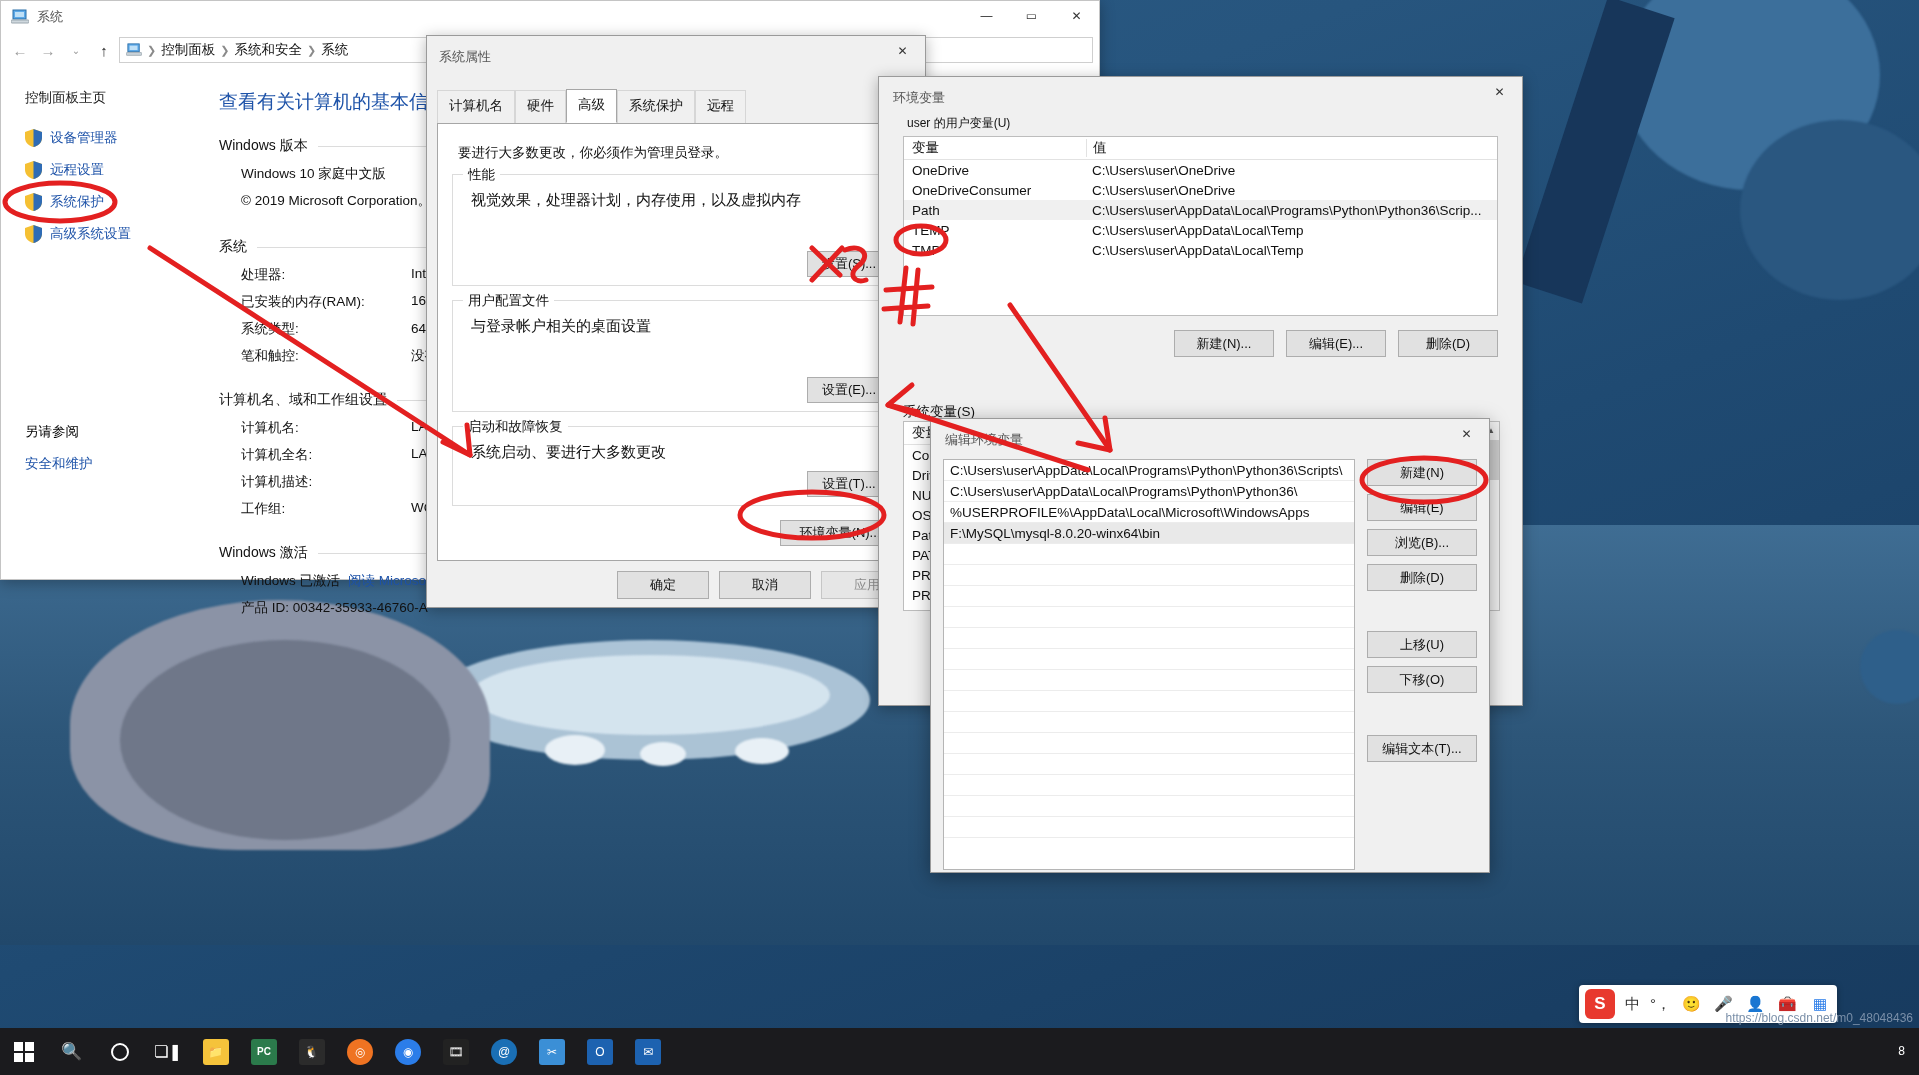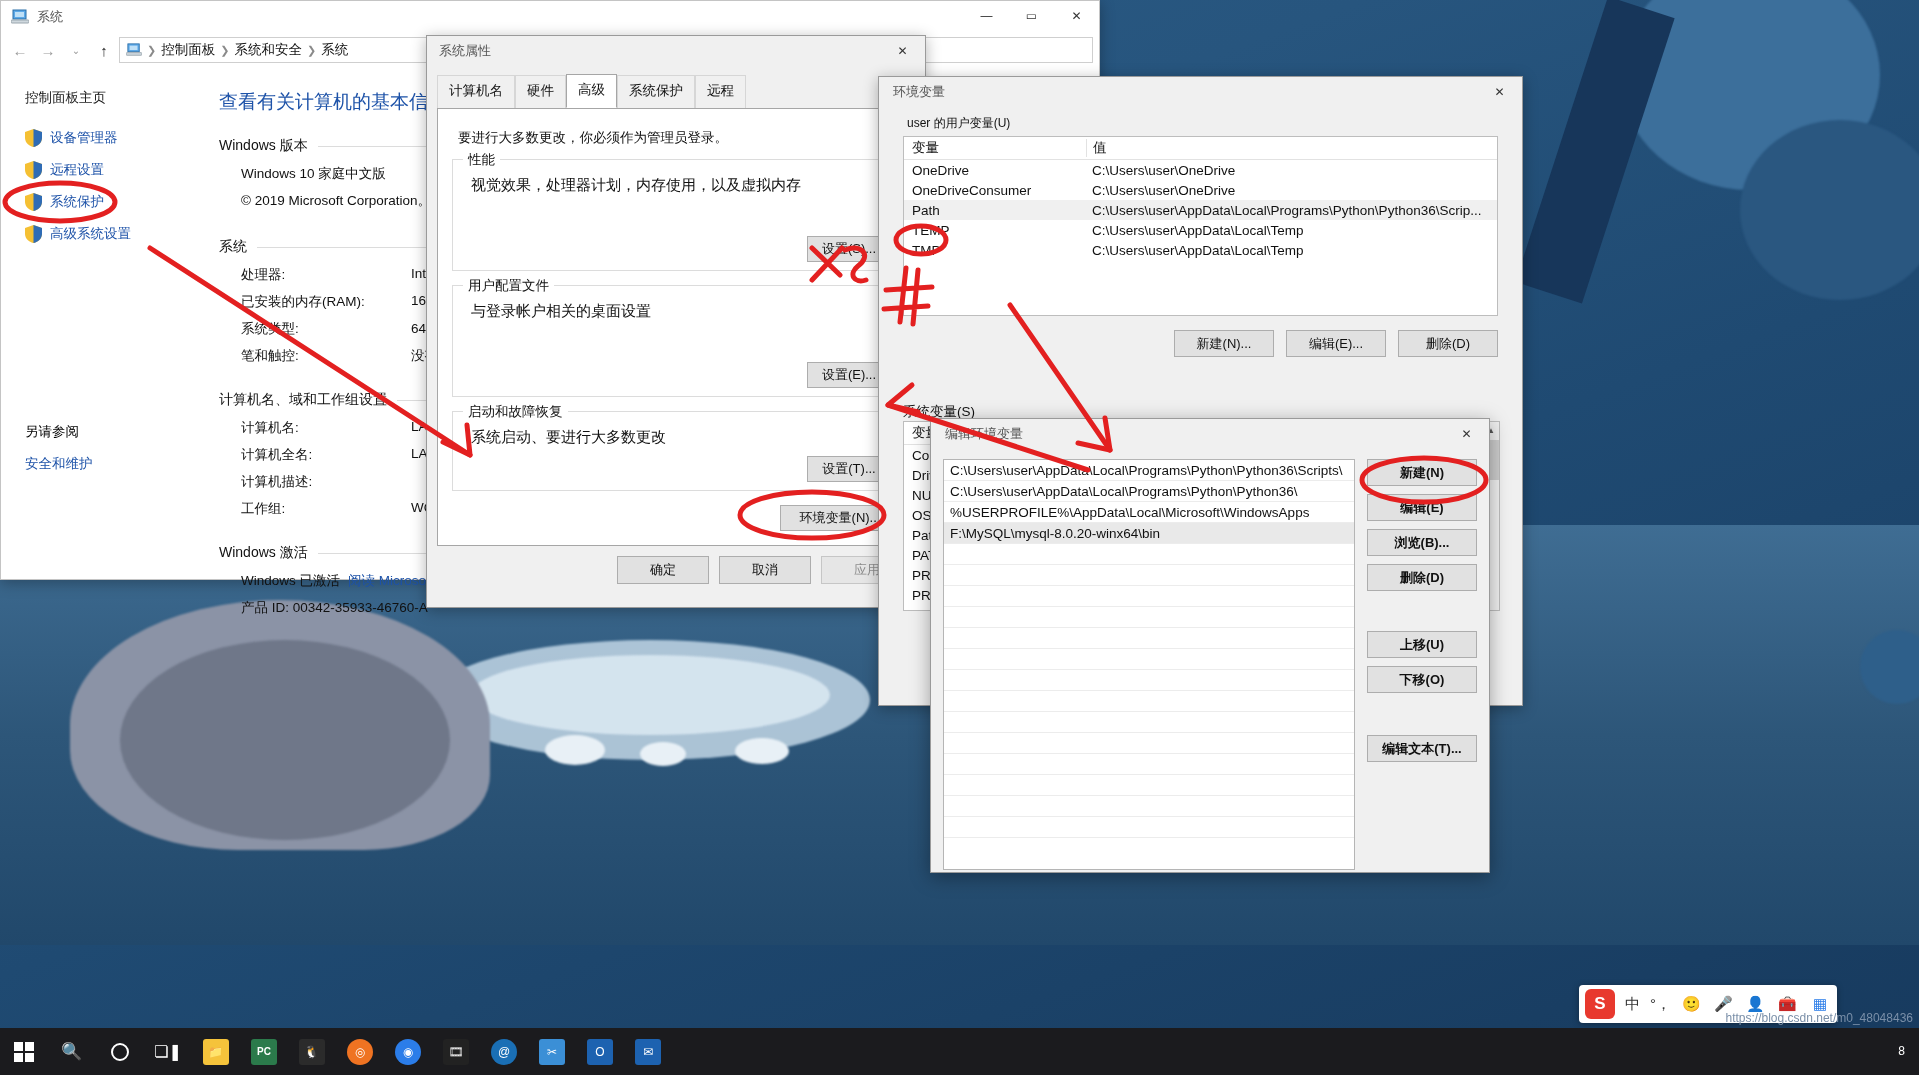--- a/index.html
+++ b/index.html
@@ -40,21 +40,21 @@
     background:#ffffff; border-radius:4px; display:flex; align-items:center;
     padding:0 6px; gap:10px; box-shadow:0 1px 6px rgba(0,0,0,.35); z-index:450; }
   .ime-logo { width:30px; height:30px; border-radius:6px; background:#e8392e; color:#fff;
     display:flex; align-items:center; justify-content:center; font-weight:bold; font-size:17px; }
   .ime-txt { font-size:15px; color:#333; }
   .ime-ic { width:22px; height:22px; display:flex; align-items:center; justify-content:center; font-size:15px; }
 
   
   .win { position:absolute; background:#fff; border:1px solid #a0a0a0;
     box-shadow:0 3px 14px rgba(0,0,0,.30); }
-  .titlebar { height:30px; display:flex; align-items:center; }
+  .titlebar { height:30px; display:flex; align-items:flex-end; }
   .ttl-text { font-size:13px; color:#555; }
   .wbtns { margin-left:auto; display:flex; height:100%; }
   .wbtn { width:45px; height:30px; display:flex; align-items:center; justify-content:center;
     font-size:12px; color:#333; }
 
   
   #cpanel { left:0; top:0; width:1100px; height:580px; border:1px solid #c4c4c4;}
   #cp-title { height:32px; display:flex; align-items:center; padding-left:10px; background:#fff; }
   #cp-title .ico { width:18px; height:16px; margin-right:8px; }
   #cp-nav { height:34px; display:flex; align-items:center; padding:0 6px; background:#fff;
@@ -82,21 +82,21 @@
   .kv .k { width:170px; }
   .kv .v { flex:1; }
   .plain { font-size:13.5px; color:#111; margin:0 0 9px 22px; }
   .lk { color:#1d52a8; }
   #cp-help { position:absolute; right:22px; top:44px; width:19px; height:19px; border-radius:50%;
     background:#0a67c2; color:#fff; font-size:13px; display:flex; align-items:center; justify-content:center; }
 
   
   #sysprop { left:426px; top:35px; width:500px; height:573px; background:#f0f0f0; border:1px solid #9a9a9a; }
   #sysprop .titlebar { padding-left:12px; background:#f0f0f0; }
-  .tabs { display:flex; margin:8px 0 0 10px; gap:0; font-size:13.5px; }
+  .tabs { display:flex; margin:23px 0 0 10px; gap:0; font-size:13.5px; }
   .tab { padding:6px 11px 7px; border:1px solid #d6d6d6; border-bottom:none;
     background:#f0f0f0; color:#111; position:relative; top:1px; }
   .tab.active { background:#fff; border-color:#a6a6a6; border-bottom:1px solid #fff;
     padding-bottom:8px; top:0; }
   .tabpane { margin:0 10px 10px; background:#fff; border:1px solid #a6a6a6; height:438px;
     padding:16px 14px; position:relative; }
   .note { font-size:13.5px; color:#111; margin:4px 0 12px 6px; }
   .group { border:1px solid #dcdcdc; margin-bottom:14px; position:relative; padding:14px 12px 16px; }
   .group > .glabel { position:absolute; top:-9px; left:10px; background:#fff; padding:0 5px;
     font-size:13.5px; color:#111; }
@@ -129,21 +129,21 @@
   
   #editwin { left:930px; top:418px; width:560px; height:455px; background:#f0f0f0; border:1px solid #9a9a9a;
     box-shadow:0 4px 18px rgba(0,0,0,.35); }
   #editwin .titlebar { padding-left:14px; background:#f0f0f0; }
   #edit-body { display:flex; padding:10px 12px 0 12px; height:calc(100% - 32px); }
   #edit-list { flex:1; background:#fff; border:1px solid #b5b5b5; overflow:hidden; }
   .pr { height:21px; display:flex; align-items:center; font-size:13.5px; color:#111;
     padding-left:6px; border-bottom:1px solid #ececec; white-space:nowrap; overflow:hidden; }
   .pr.sel { background:#e9e9e9; }
   .pr.empty { color:transparent; }
-  #edit-side { width:122px; padding-left:12px; display:flex; flex-direction:column; gap:8px;font-weight:bold; }
+  #edit-side { width:122px; padding-left:12px; display:flex; flex-direction:column; gap:8px; }
   #edit-side .btn { width:100%; height:27px; }
   .gap-l { margin-top:32px; }
   .gap-xl { margin-top:34px; }
 
   
   #sysvar-label { position:absolute; left:24px; top:326px; font-size:13.5px; color:#111; }
   #sysvar-lv { position:absolute; left:24px; top:344px; width:597px; height:190px;
     border:1px solid #bdbdbd; background:#fff; overflow:hidden; }
   .sv-scroll { position:absolute; right:0; top:0; width:17px; height:100%; background:#f0f0f0;
     border-left:1px solid #ddd; }

